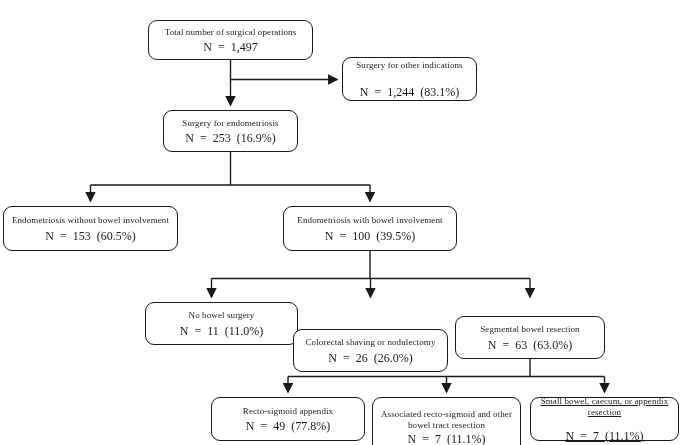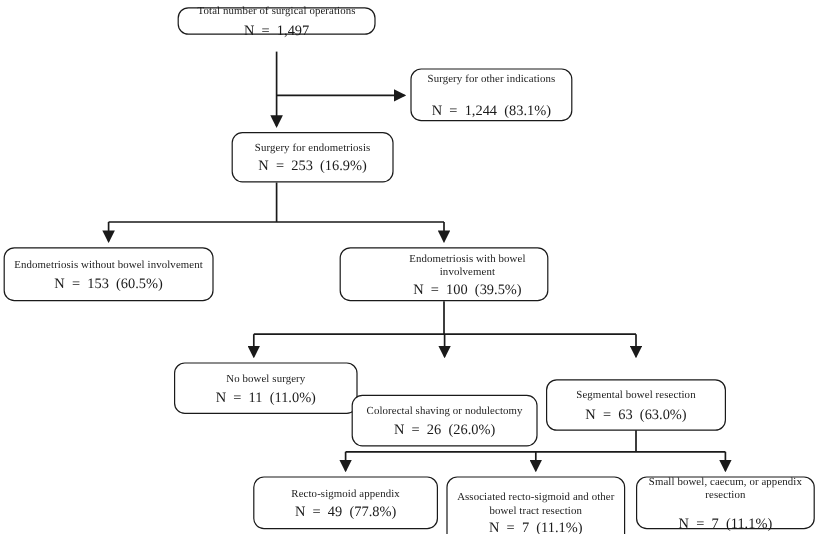--- a/index.html
+++ b/index.html
@@ -42,31 +42,31 @@
     font-size: 9px;
     line-height: 1.18;
     letter-spacing: 0.1px;
   }
   .node-value {
     font-size: 12px;
     line-height: 1;
     word-spacing: 3px;
   }
   
-  #node-total          { left: 148px; top: 6px;   width: 165px; height: 23px; }
+  #node-total          { left: 148px; top: 20px;   width: 165px; height: 40px; }
   #node-other          { left: 342px; top: 57px;  width: 135px; height: 44px; gap: 16px; }
-  #node-endometriosis  { left: 163px; top: 110px; width: 135px; height: 42px; margin-left: 30px; }
+  #node-endometriosis  { left: 163px; top: 110px; width: 135px; height: 42px; }
   #node-without-bowel  { left: 3px;   top: 206px; width: 175px; height: 45px; text-align: right; }
-  #node-with-bowel     { left: 283px; top: 206px; width: 174px; height: 45px; padding-left: 44px; }
+  #node-with-bowel     { left: 283px; top: 206px; width: 174px; height: 45px; }
   #node-no-surgery     { left: 145px; top: 302px; width: 153px; height: 43px; }
   #node-shaving        { left: 293px; top: 302px; width: 155px; height: 43px; margin-top: 27px; }
   #node-segmental      { left: 455px; top: 316px; width: 150px; height: 43px; }
   #node-rectosigmoid   { left: 211px; top: 397px; width: 154px; height: 44px; }
   #node-associated     { left: 372px; top: 397px; width: 149px; height: 60px; gap: 2px; }
-  #node-small-bowel    { left: 530px; top: 397px; width: 149px; height: 44px; gap: 12px; }
+  #node-small-bowel    { left: 530px; top: 397px; width: 149px; height: 44px; gap: 12px; text-decoration: underline; }
 </style>
 </head>
 <body>
 
 <div class="canvas">
 
   <svg class="connectors" viewBox="0 0 685 445" xmlns="http://www.w3.org/2000/svg">
     <defs>
       <marker id="arrow" viewBox="0 0 10 10" refX="8.5" refY="5" markerWidth="7.5" markerHeight="7.5" orient="auto-start-reverse">
         <path d="M0,0 L10,5 L0,10 z" fill="#1a1a1a"></path>

